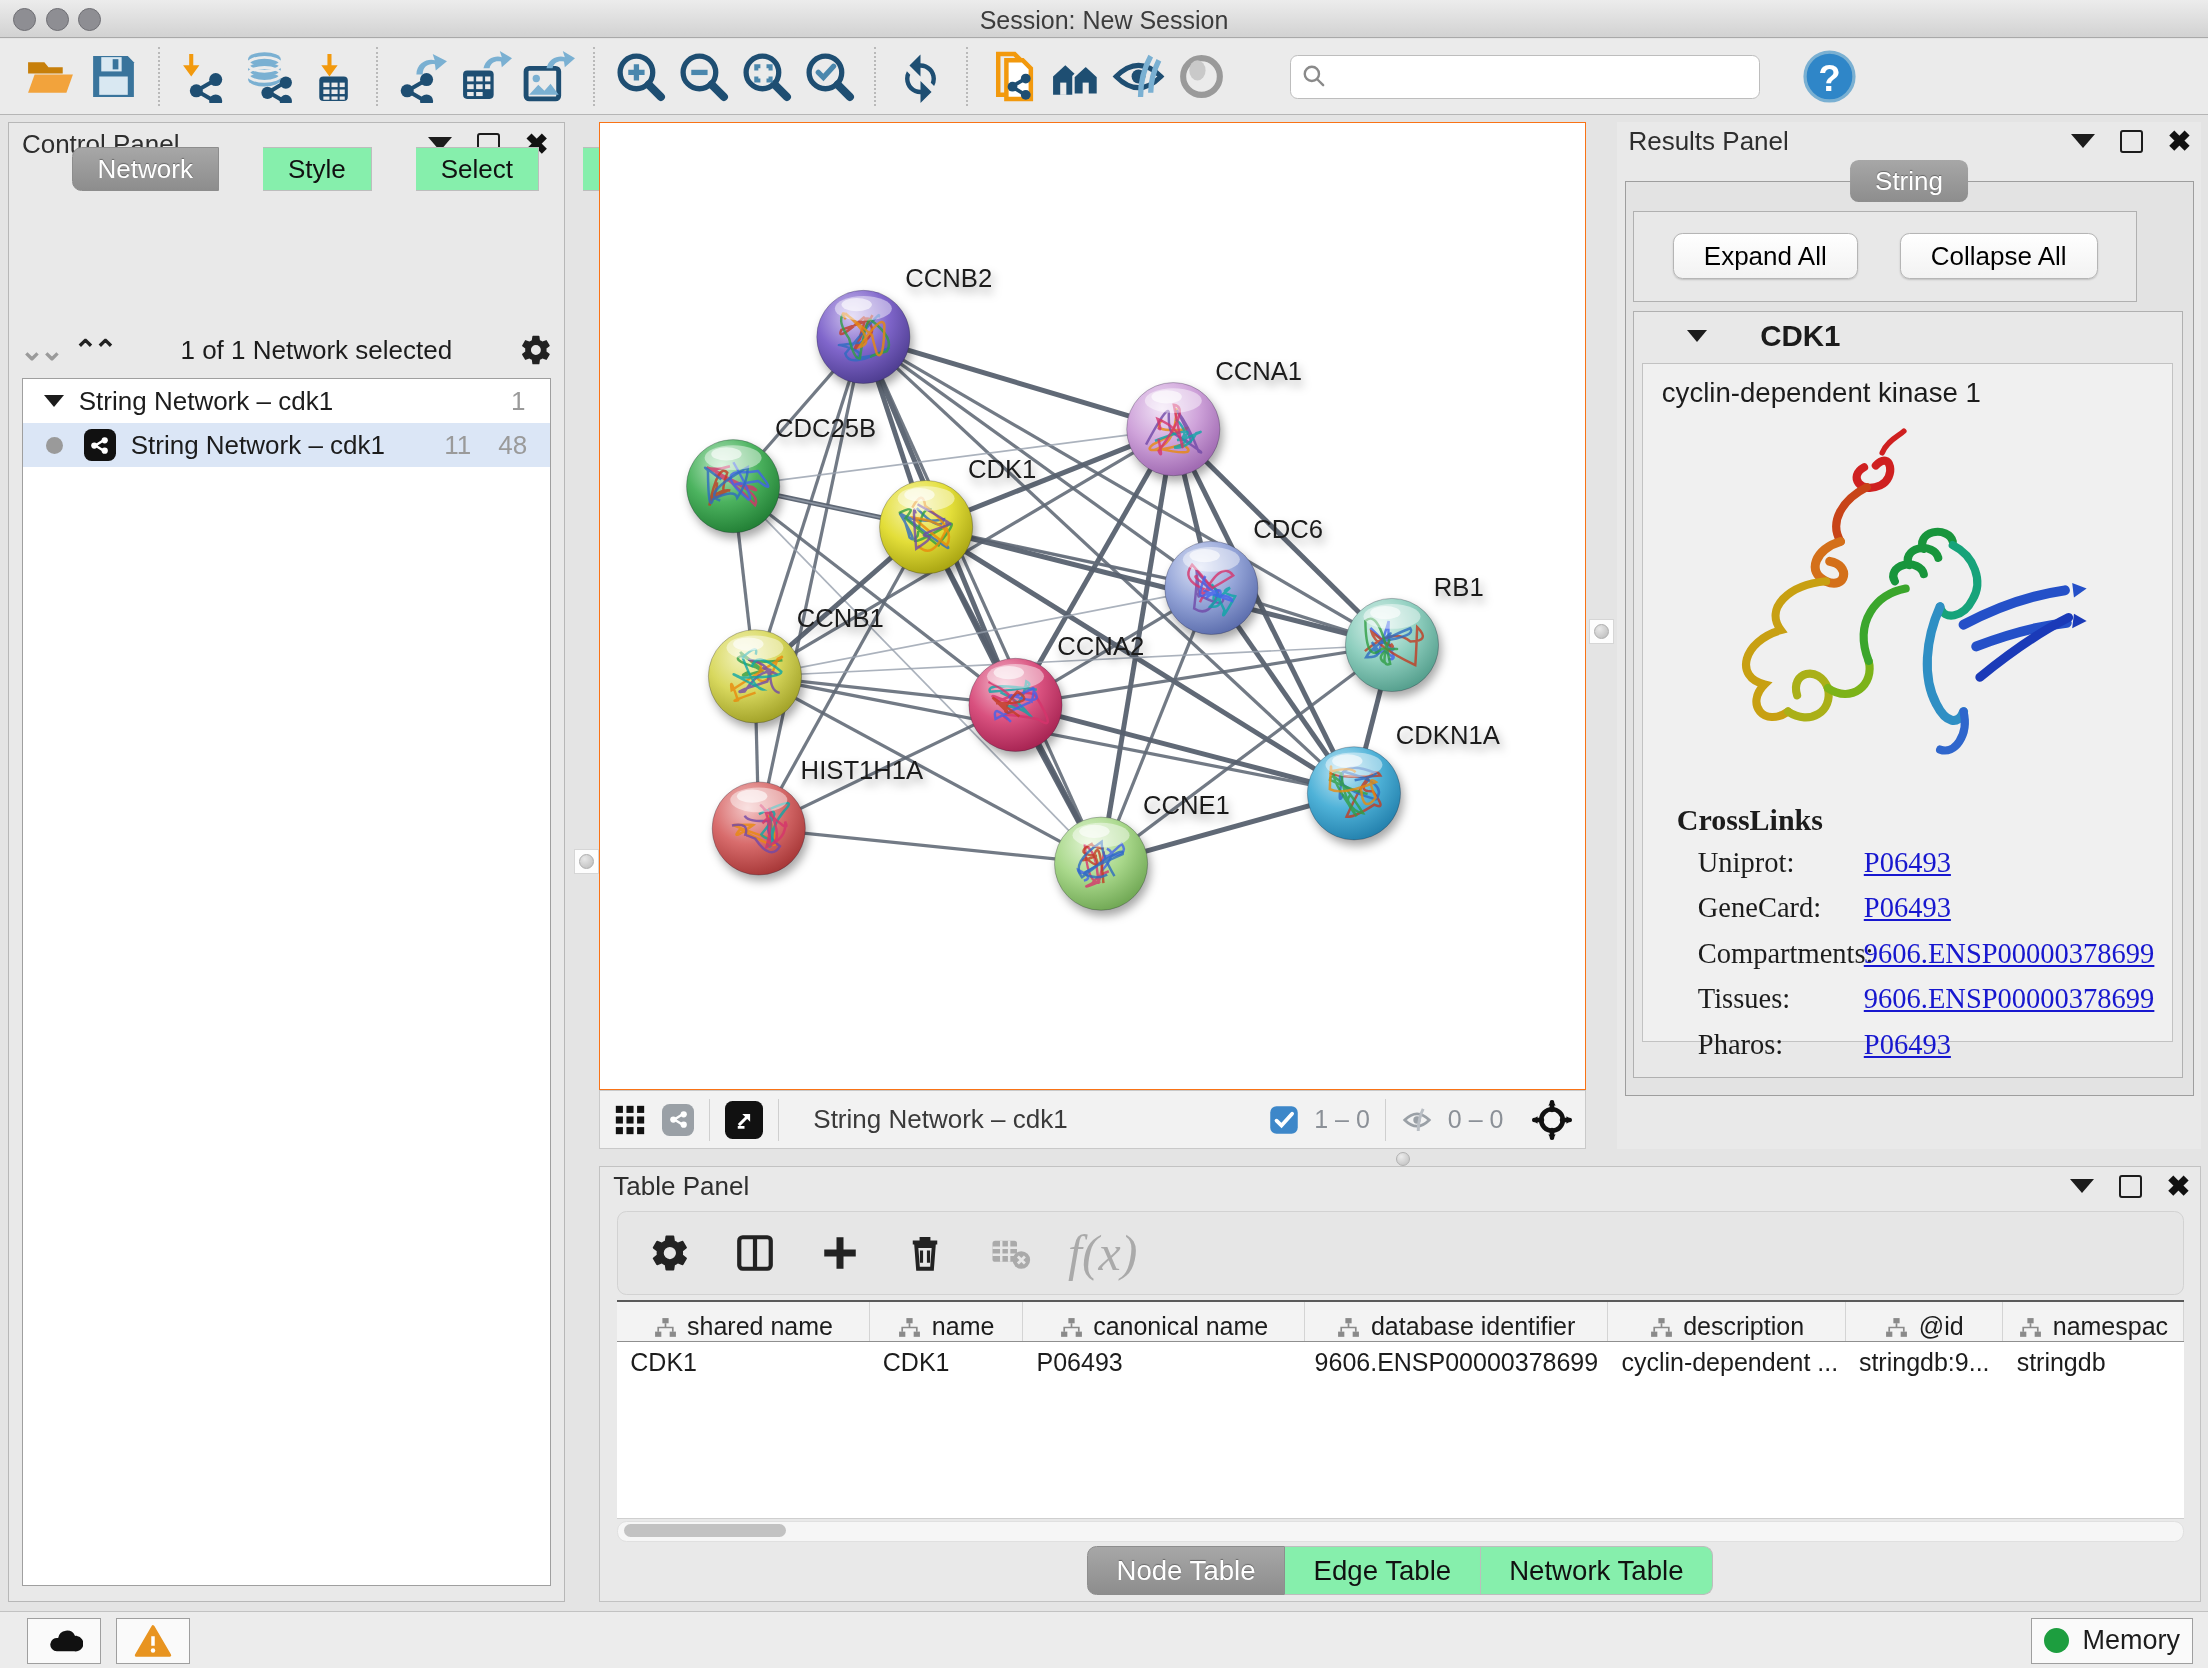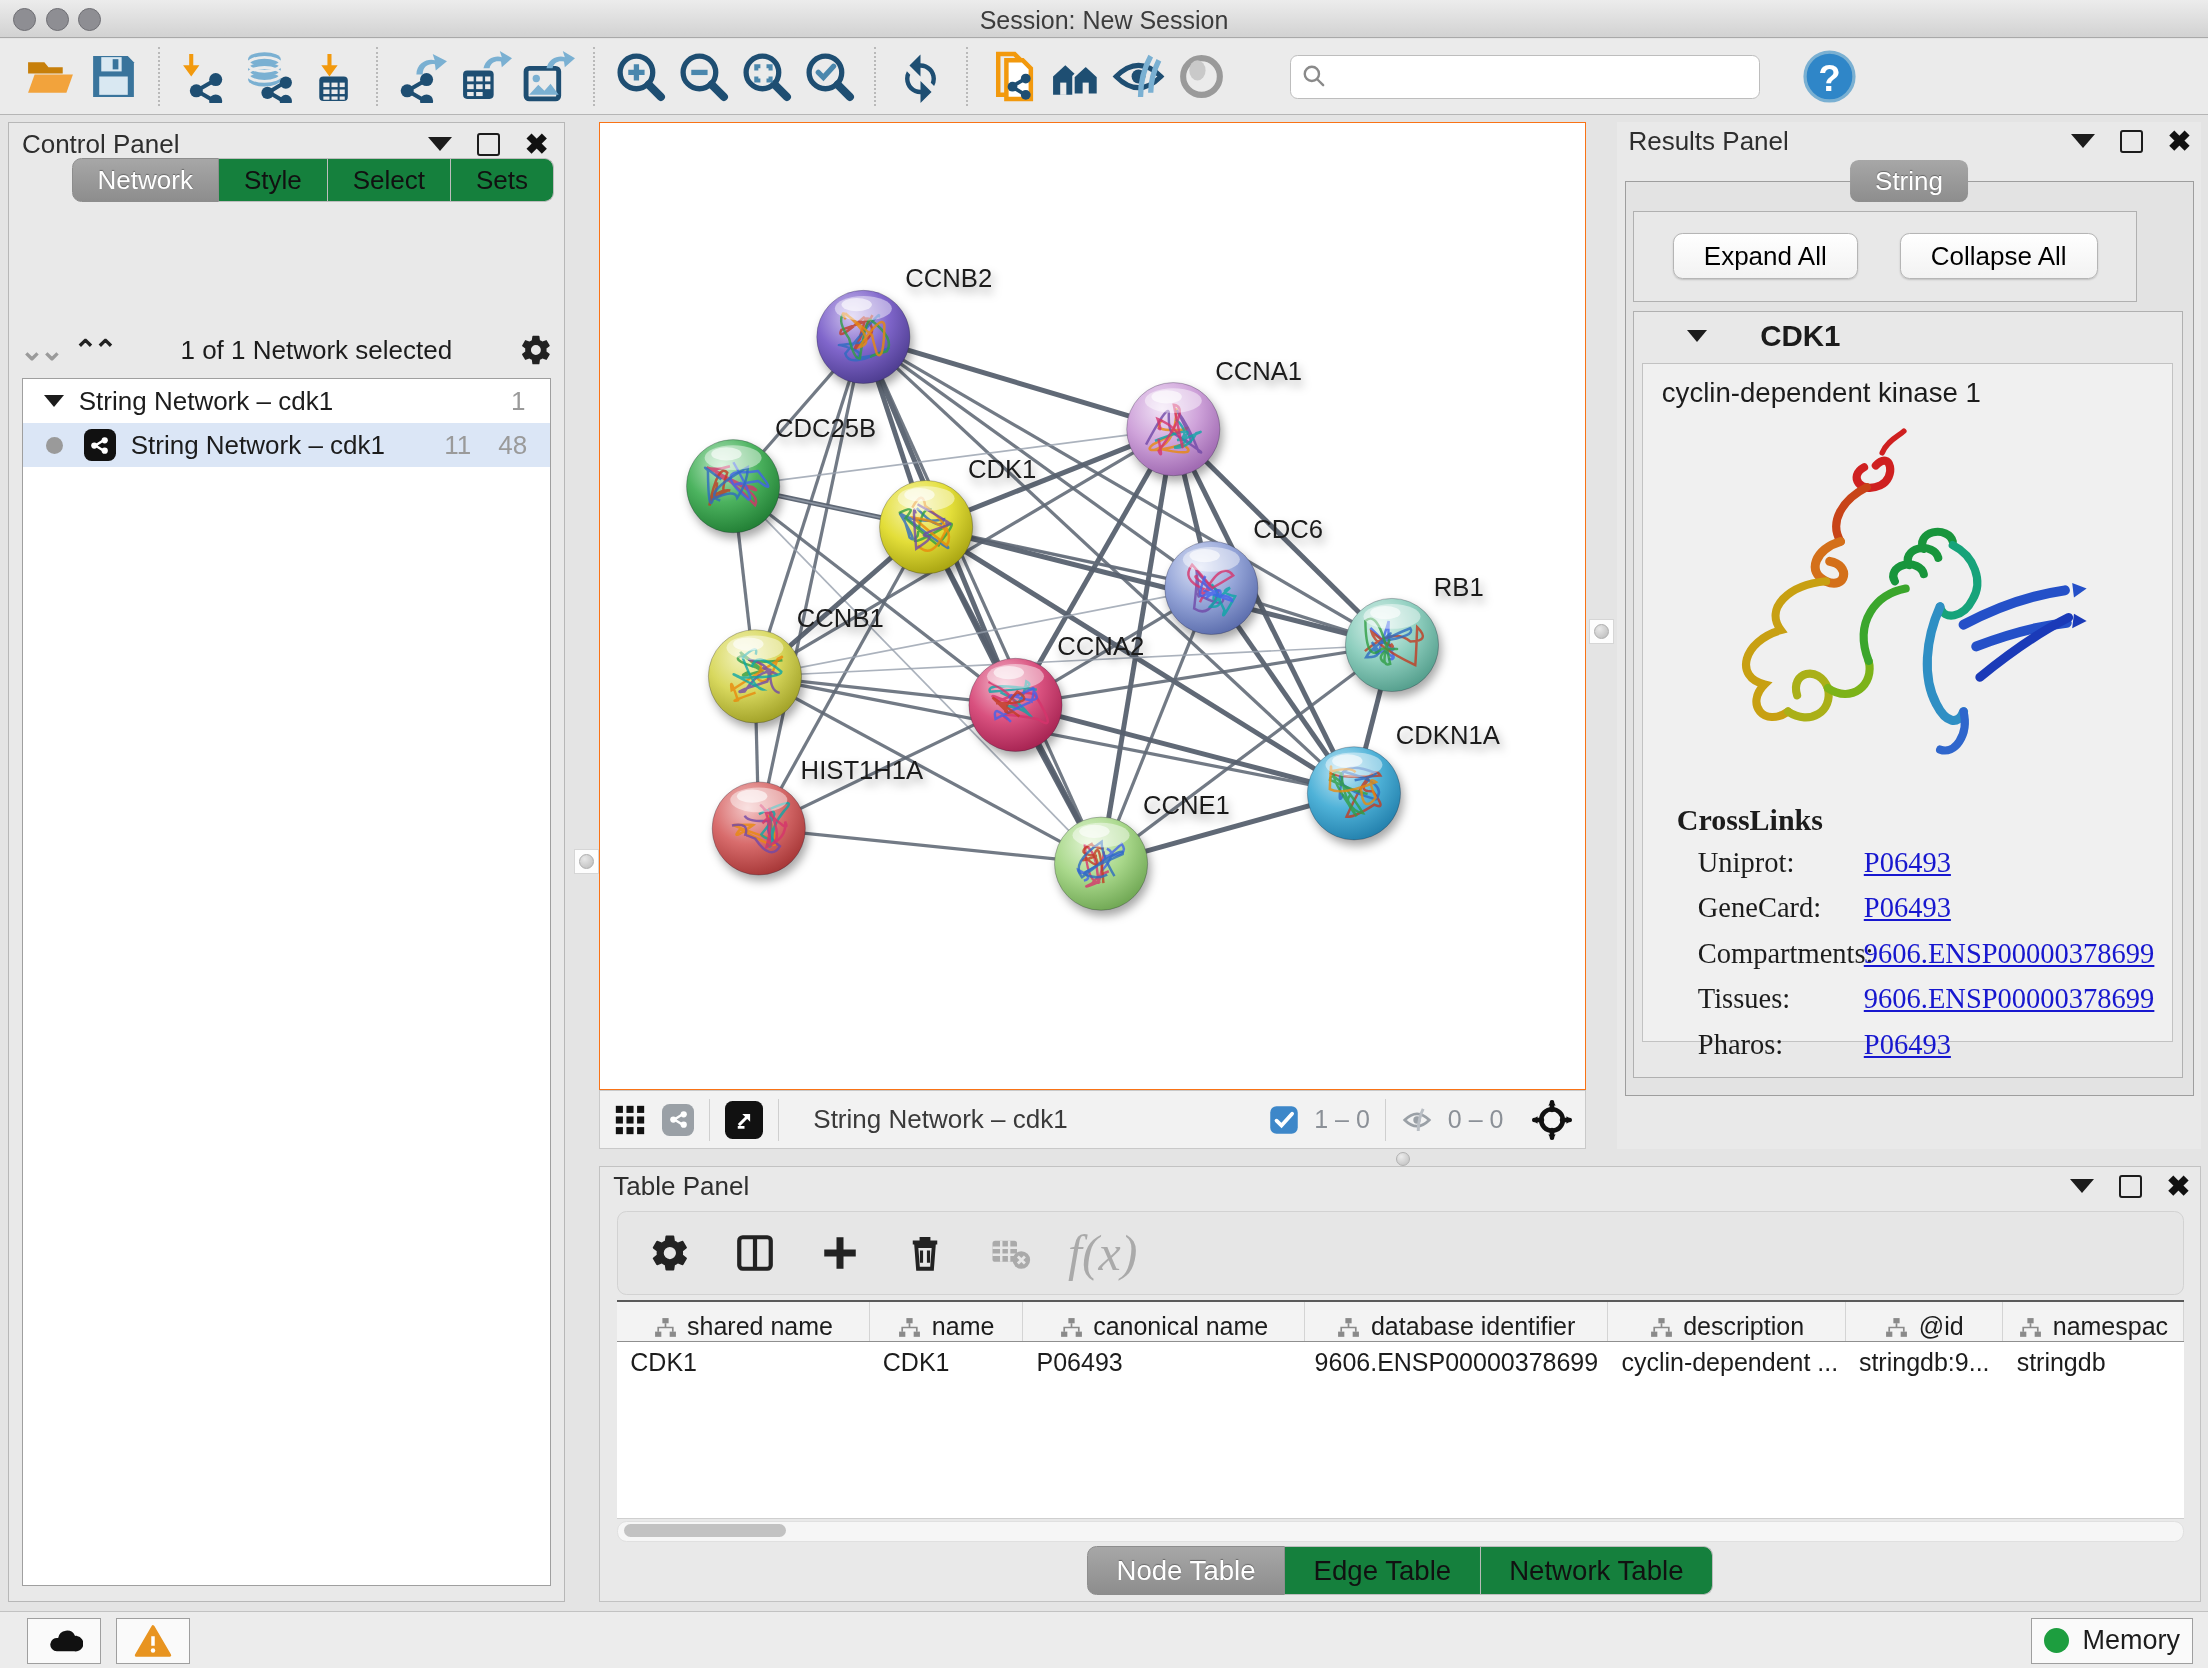--- a/index.html
+++ b/index.html
@@ -29,21 +29,21 @@
   .phead { position:absolute; font-size:26px; color:#2e2e2e; }
   .pctrl { position:absolute; display:flex; align-items:center; gap:25px; }
   .caret-down { width:0; height:0; border-left:12.4px solid transparent; border-right:12.4px solid transparent; border-top:14.3px solid #1c1c1c; display:inline-block; }
   .boxicon { width:23px; height:23px; border:2.9px solid #1c1c1c; border-radius:2.9px; display:inline-block; }
   .xicon { font-size:28.5px; font-weight:bold; color:#111; line-height:23px; }
 
   
   .cpanel { position:absolute; left:7.6px; top:122px; width:557px; height:1480px; background:#e9e9e9;
     border:1px solid #b7b7b7; }
   .seg { display:flex; position:absolute; }
-  .seg .tab { height:44px; border:1px solid #bdbdbd; border-left:none; background:#15803d; color:#111;
+  .seg .tab { height:44px; border:1px solid #bdbdbd; border-left:none; background:#86efac; color:#111;
     font-size:26px; padding:0 25px; display:flex; align-items:center; justify-content:center; }
   .seg .tab:first-child { border-left:1px solid #bdbdbd; border-radius:9.5px 0 0 9.5px; }
   .seg .tab:last-child { border-radius:0 9.5px 9.5px 0; }
   .seg .tab.sel { background:linear-gradient(#a7a7a7,#8d8d8d); color:#fff; text-shadow:0 -1px 1px rgba(0,0,0,.35); border-color:#8d8d8d; }
   .cptools { position:absolute; left:11.4px; top:205px; width:533px; height:44px; display:flex; align-items:center; font-size:26px; }
   .chev { font-size:28.5px; letter-spacing:-3.8px; font-weight:bold; }
   .treebox { position:absolute; left:13.3px; top:255px; width:529px; height:1208px; background:#fff; border:1.9px solid #9f9f9f; }
   .trow { height:44px; display:flex; align-items:center; font-size:26px; padding:0 9.5px; position:relative; }
   .trow .cnt { color:#9a9a9a; }
   .trow.sel { background:#dbe6f6; }
@@ -303,21 +303,21 @@
   </button>
 </div>
 
 <div class="cpanel">
   <div class="phead" style="left:13.3px; top:5.7px;">Control Panel</div>
   <div class="pctrl" style="right:15px; top:9.5px;">
     <span class="caret-down"></span>
     <span class="boxicon"></span>
     <span class="xicon">✖</span>
   </div>
-  <div class="seg" style="left:63px; top:35px;">
+  <div class="seg" style="left:63px; top:24px;gap:44px;">
     <div class="tab sel">Network</div>
     <div class="tab">Style</div>
     <div class="tab">Select</div>
     <div class="tab">Sets</div>
   </div>
   <div class="cptools">
     <span class="chev" style="color:#9a9a9a;">⌄⌄</span>
     <span class="chev" style="color:#222; margin-left:13.3px;">⌃⌃</span>
     <span style="flex:1; text-align:center;">1 of 1 Network selected</span>
     <svg viewBox="0 0 24 24" width="34" height="34">

